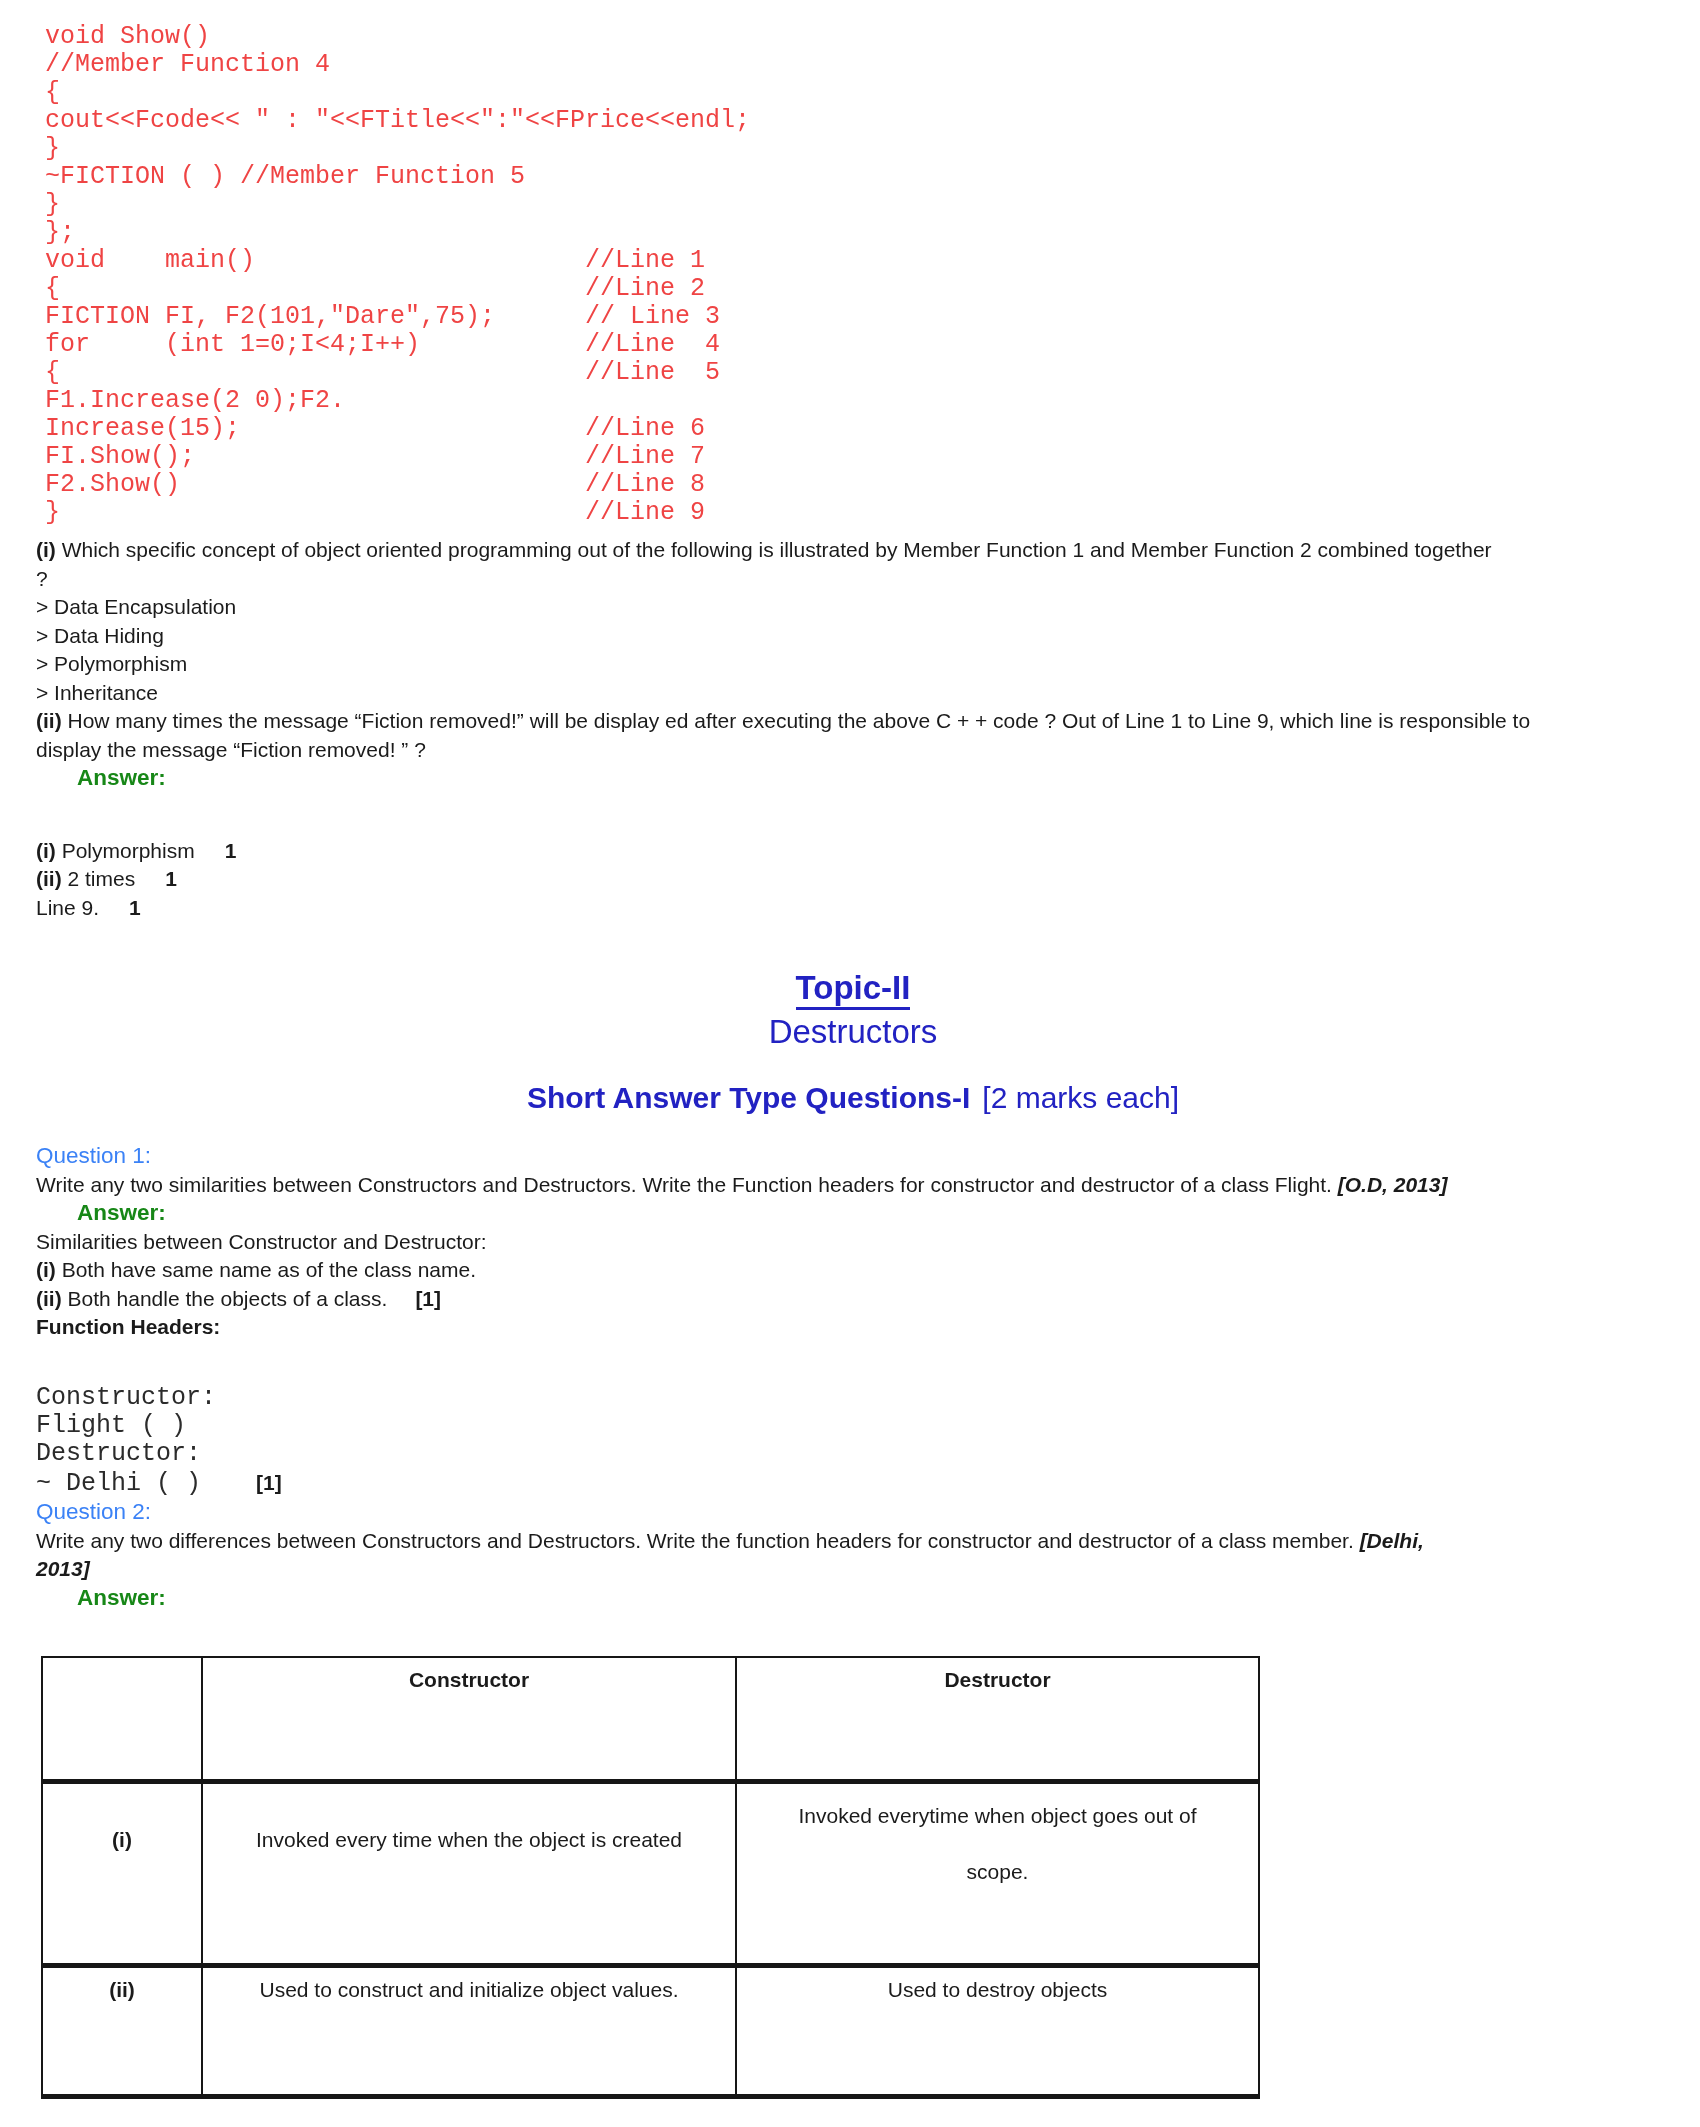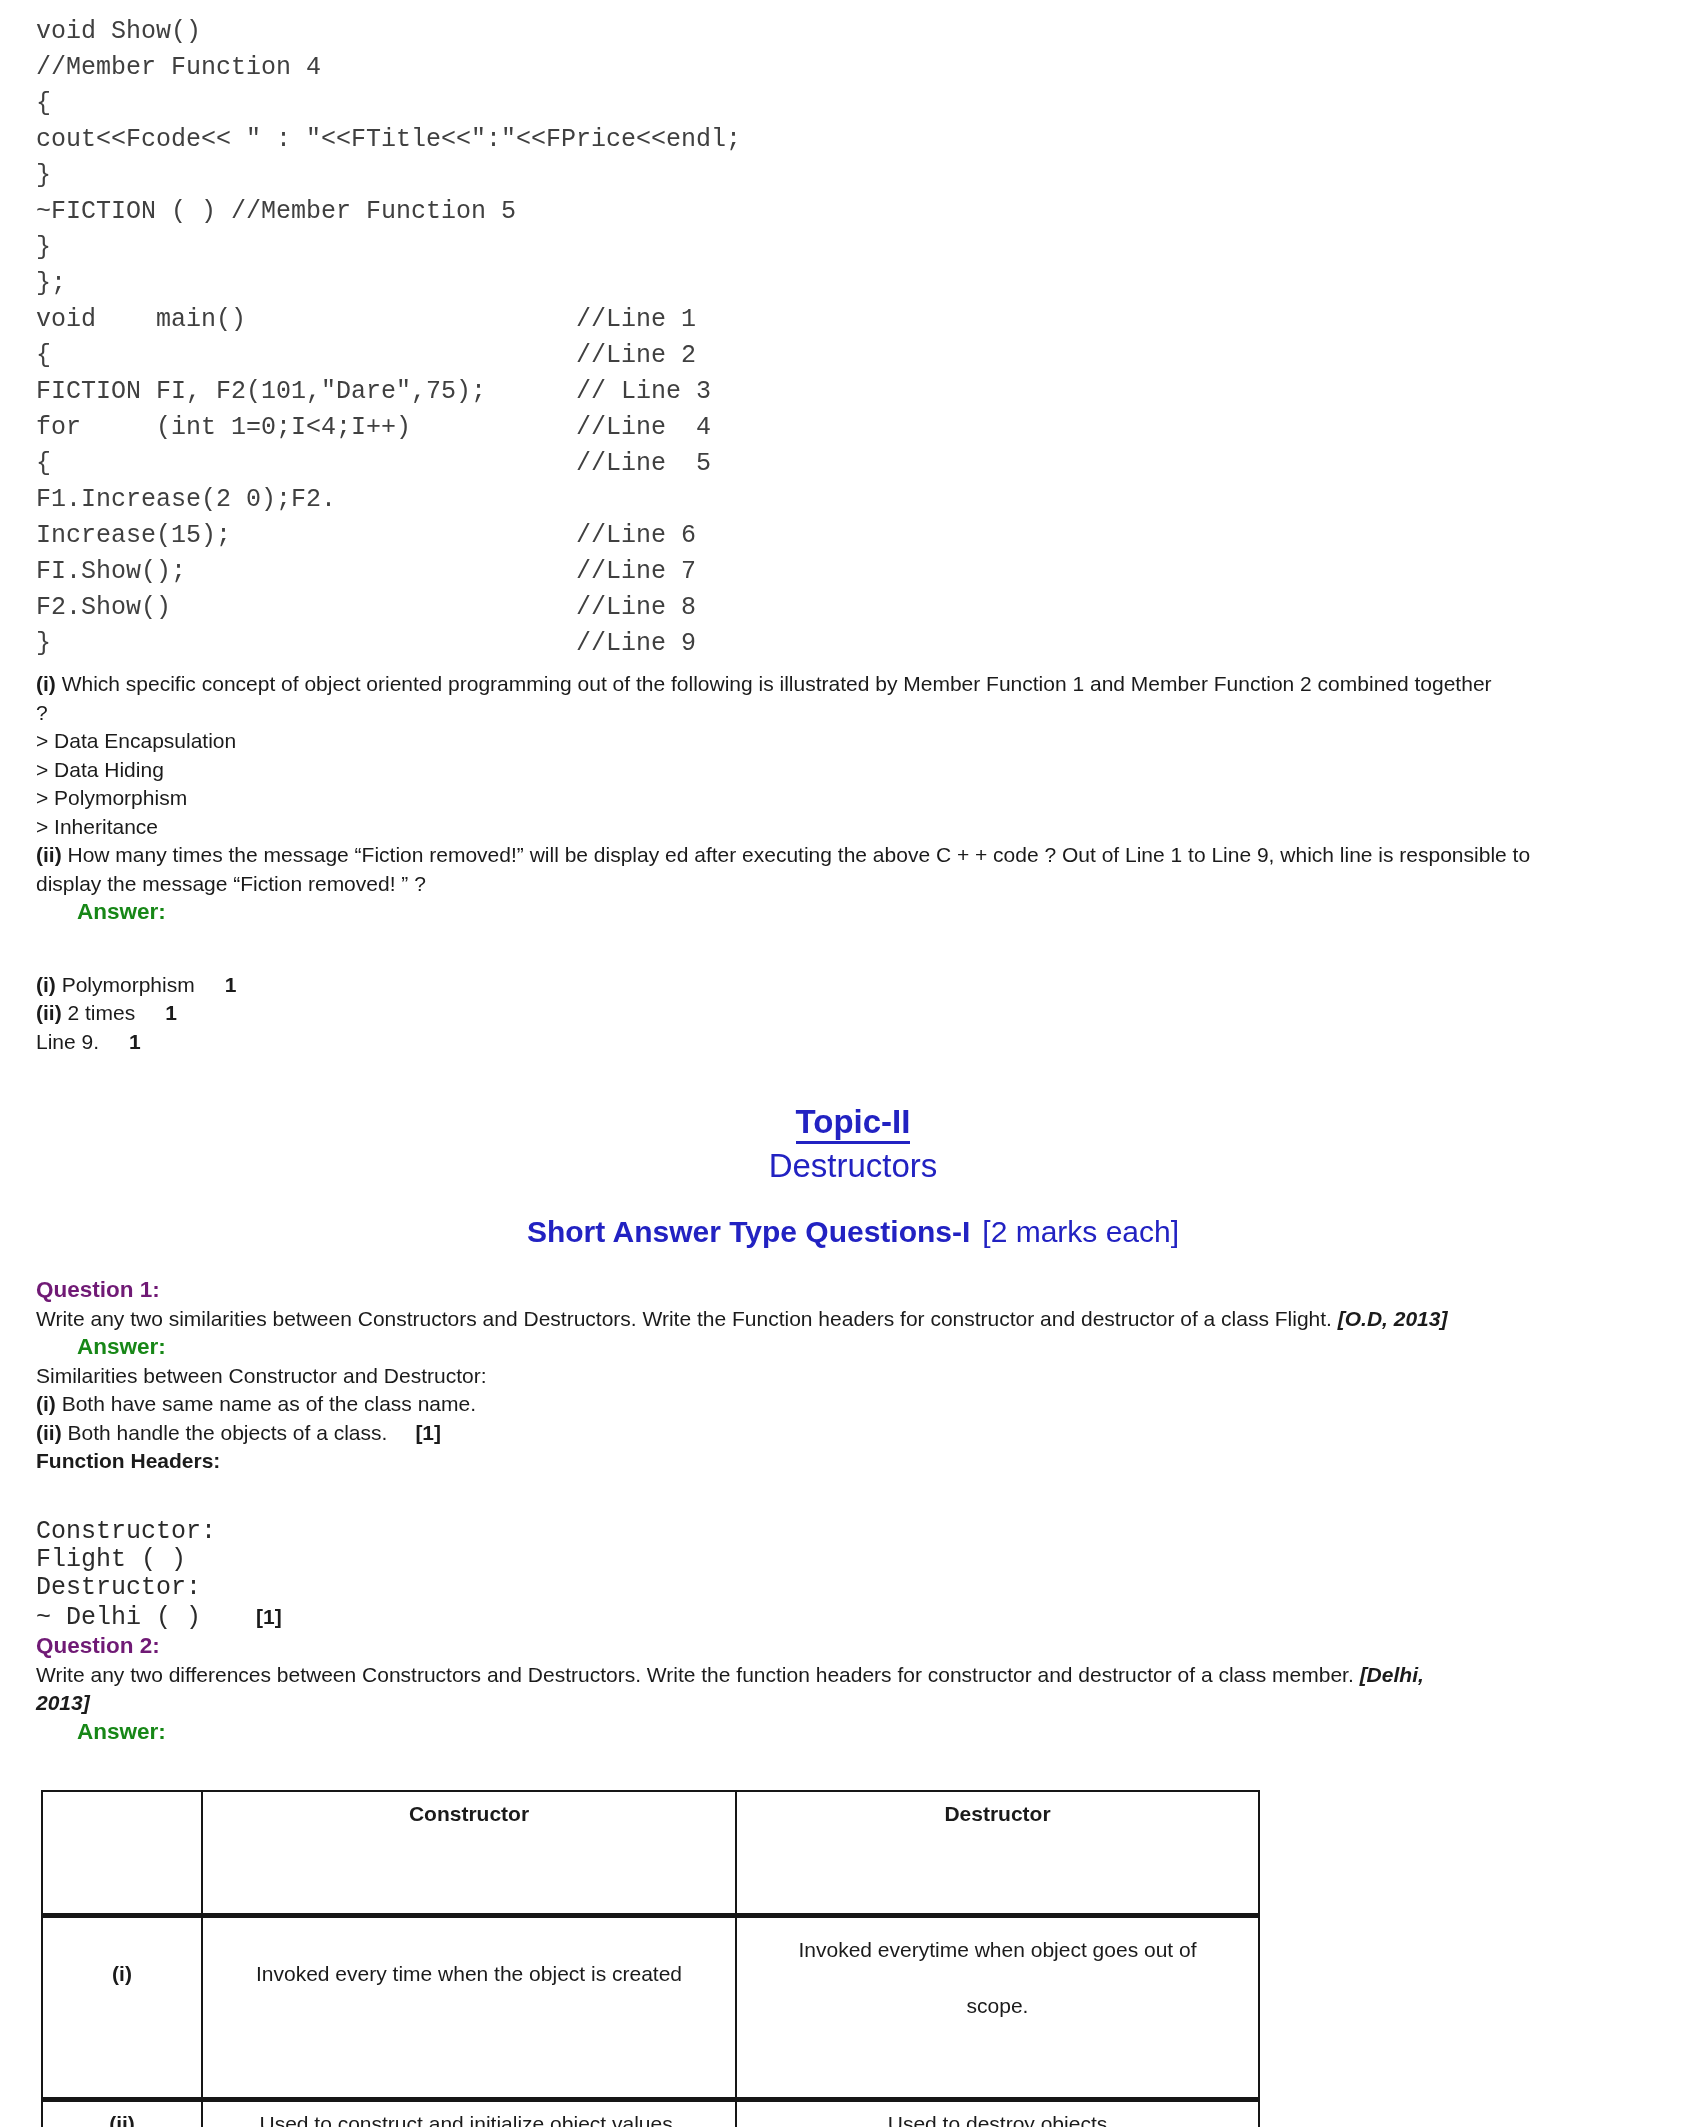--- a/index.html
+++ b/index.html
@@ -4,34 +4,34 @@
 <style>
   html,body{margin:0;padding:0;}
   body{
     width:1700px;height:2127px;overflow:hidden;background:#ffffff;
     font-family:"Liberation Sans","DejaVu Sans",sans-serif;color:#1b1b1b;
   }
   .page{padding:14px 30px 0 36px;}
   
   .code{
     font-family:"Liberation Mono","DejaVu Sans Mono",monospace;
-    font-size:25px;line-height:36px;color:#404040;margin:0;white-space:pre;
+    font-size:25px;line-height:28px;color:#ef4444;margin:9px;white-space:pre;
   }
   .code-line{
     font-family:"Liberation Mono","DejaVu Sans Mono",monospace;
     font-size:25px;line-height:28.4px;color:#2b2b2b;white-space:pre;
   }
   .body-text{font-size:21px;line-height:28.5px;}
   .b{font-weight:bold;}
   .p-qi{max-width:1470px;margin-top:8px;}
   .p-qii{max-width:1530px;}
   .p-q1{max-width:1552px;}
   .p-q2{max-width:1400px;}
   .cite{font-weight:bold;font-style:italic;}
-  .qlabel{font-size:22.5px;font-weight:bold;color:#701a75;line-height:28.5px;}
+  .qlabel{font-size:22.5px;font-weight:normal;color:#3b82f6;line-height:28.5px;}
   .alabel{font-size:22.5px;font-weight:bold;color:#178717;line-height:28.5px;margin-left:41px;}
   .answers{margin-top:44px;}
   .ans-mark{font-weight:bold;margin-left:30px;}
   .inline-mark{font-weight:bold;margin-left:28px;}
   .topic-wrap{text-align:center;margin-top:44px;color:#2222C2;}
   .topic-title{font-size:33px;font-weight:bold;line-height:44px;}
   .topic-title .u{border-bottom:3px solid #2222C2;padding-bottom:1px;}
   .topic-sub{font-size:33px;line-height:44px;}
   .section-head{text-align:center;color:#2222C2;font-size:30px;line-height:36px;margin-top:26px;}
   .section-head .suffix{margin-left:12px;font-weight:normal;}

